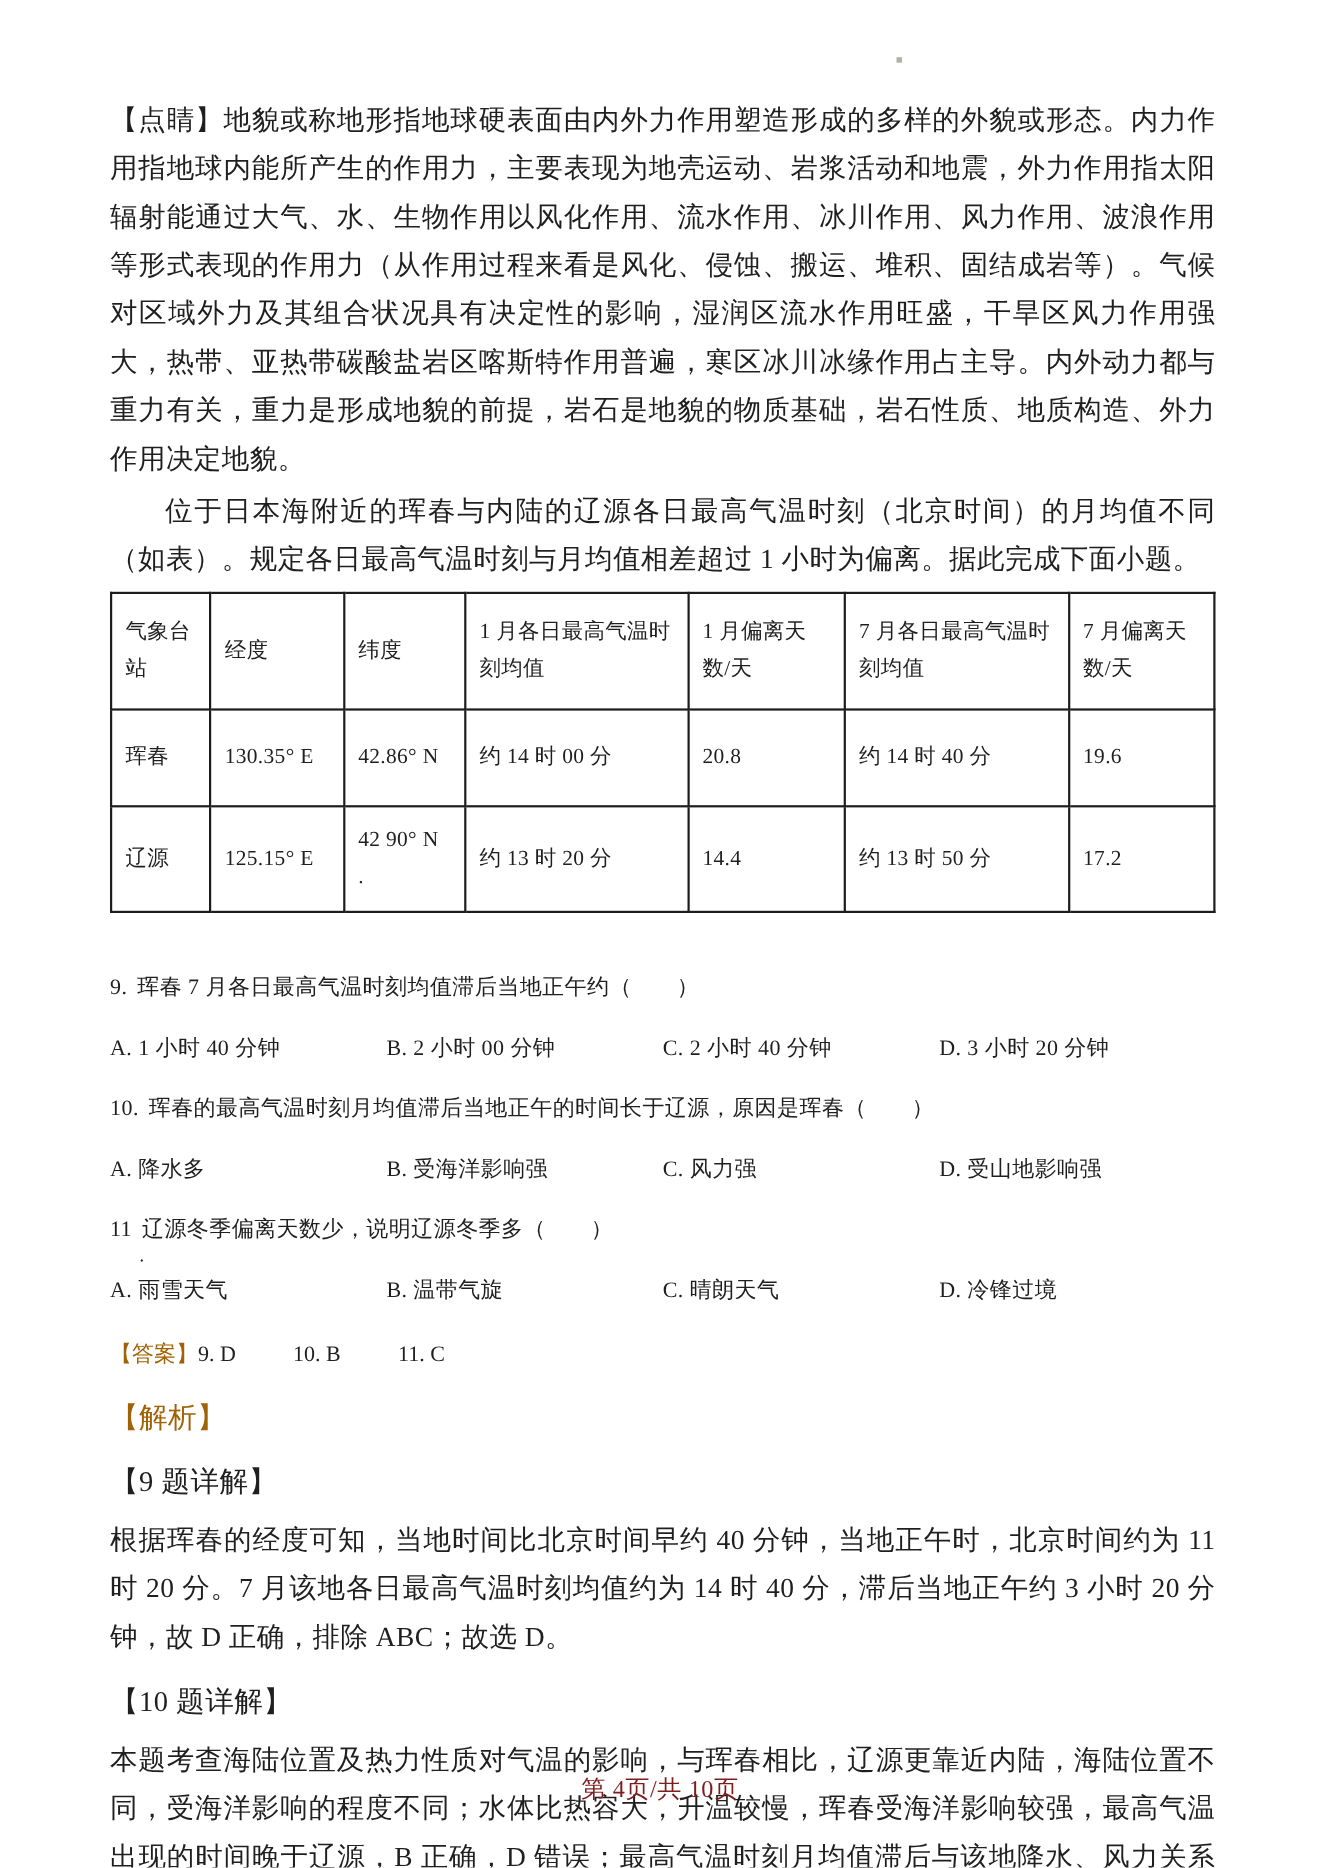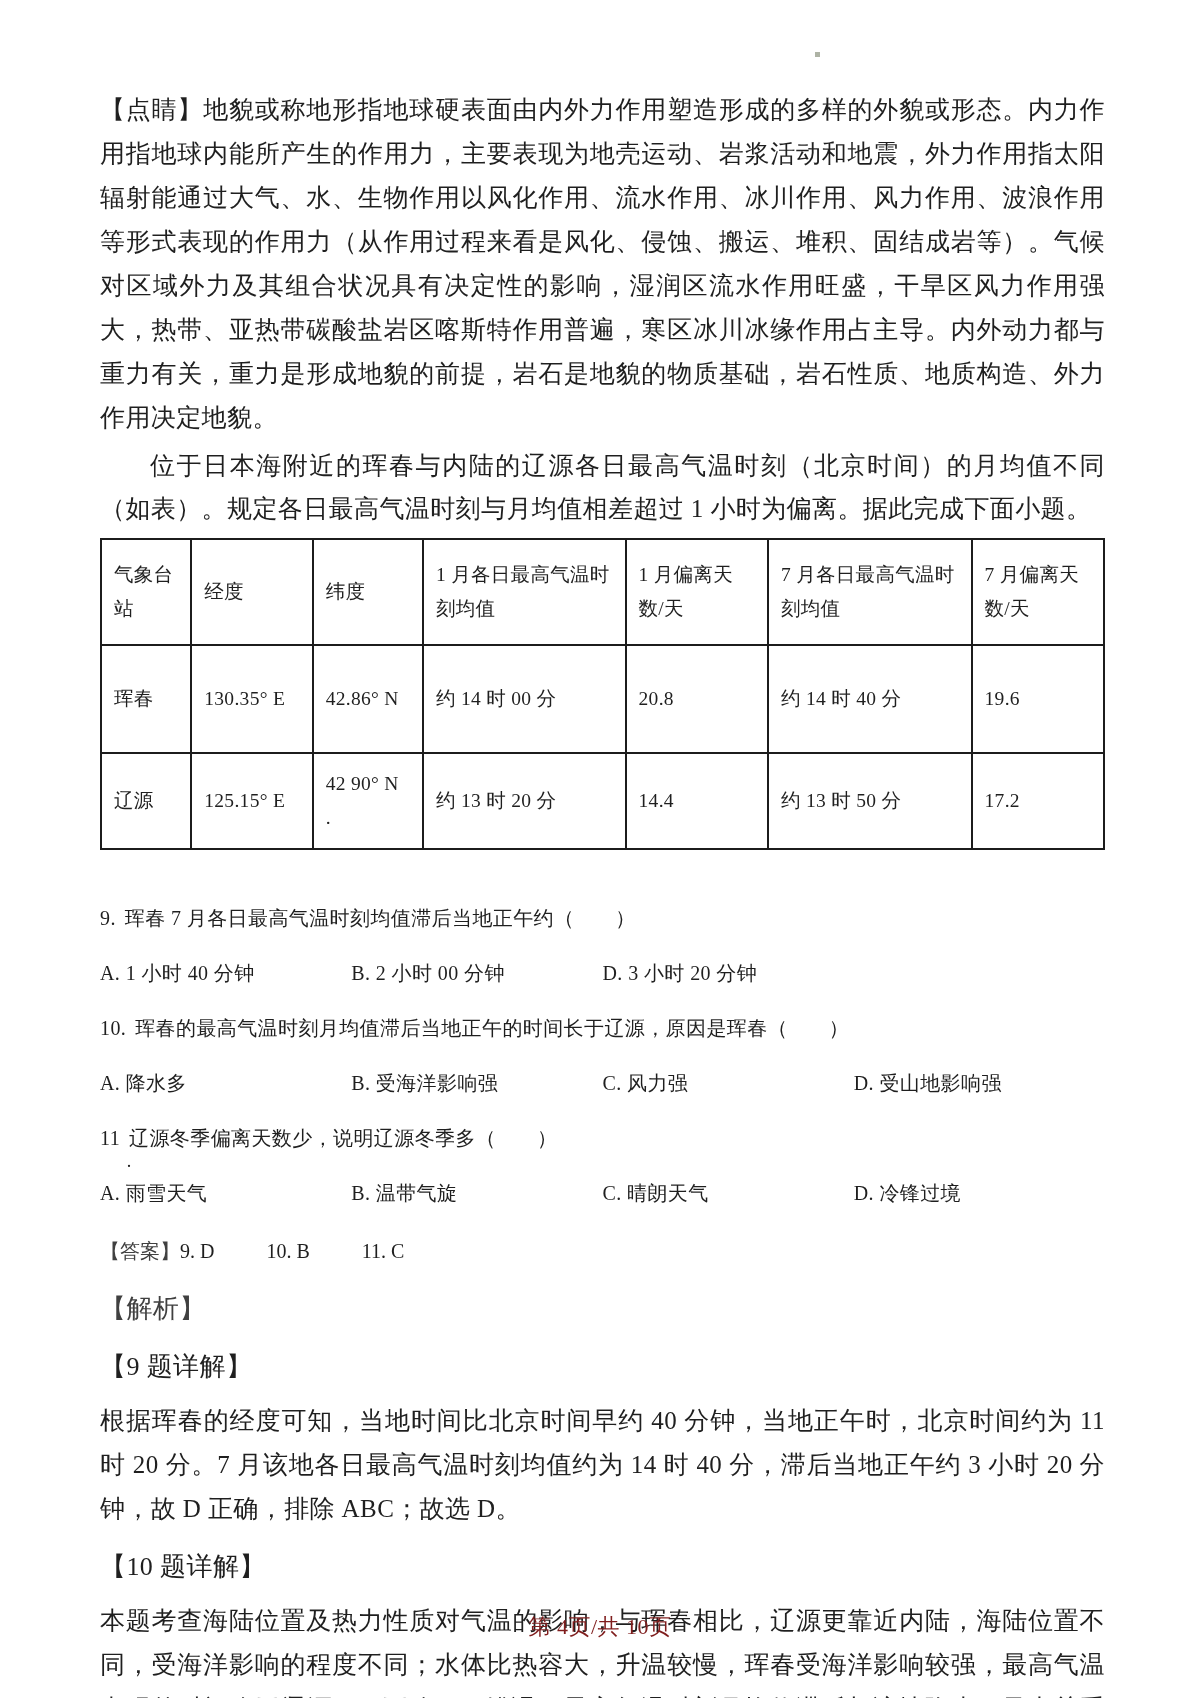--- a/index.html
+++ b/index.html
@@ -38,21 +38,21 @@
     border: 2px solid #1c1c1c;
     font-weight: normal;
     text-align: left;
     vertical-align: middle;
     font-size: 19.5px;
     line-height: 34px;
     padding: 8px 10px 8px 12px;
     letter-spacing: 0.3px;
   }
   table.wtable tr.hdr th { height: 106px; }
-  table.wtable tr.r1 td { height: 108px; }
+  table.wtable tr.r1 td { height: 88px; }
   table.wtable tr.r2 td { height: 96px; }
   td.pre { white-space: pre-line; border-radius: 21px; }
   .qsec { margin-top: 46px; }
   .qline {
     position: relative;
     font-size: 20px;
     line-height: 44px;
     letter-spacing: 0.4px;
     margin-top: 11px;
   }
@@ -68,21 +68,21 @@
     font-size: 20px;
     line-height: 44px;
     letter-spacing: 0.4px;
     margin-top: 11px;
   }
   .ans-line {
     margin-top: 14px;
     font-size: 20px;
     line-height: 44px;
   }
-  .blue { color: #404040; }
+  .blue { color: #a16207; }
   .ans-item { margin-right: 52px; }
   .sec-line {
     font-size: 26px;
     line-height: 44px;
     margin-top: 14px;
     letter-spacing: 0.4px;
   }
   .detail-text { margin-top: 10px; }
   .footer {
     position: absolute;
@@ -144,20 +144,21 @@
       <td>17.2</td>
     </tr>
   </tbody>
     </table>
 
   <div class="qsec">
     <div class="qline"><span class="qnum">9.</span><span>珲春 7 月各日最高气温时刻均值滞后当地正午约（　　）</span></div>
     <div class="opts">
       <span>A. 1 小时 40 分钟</span>
       <span>B. 2 小时 00 分钟</span>
+      <span>C. 2 小时 40 分钟</span>
       <span>D. 3 小时 20 分钟</span>
     </div>
 
     <div class="qline"><span class="qnum">10.</span><span>珲春的最高气温时刻月均值滞后当地正午的时间长于辽源，原因是珲春（　　）</span></div>
     <div class="opts">
       <span>A. 降水多</span>
       <span>B. 受海洋影响强</span>
       <span>C. 风力强</span>
       <span>D. 受山地影响强</span>
     </div>

